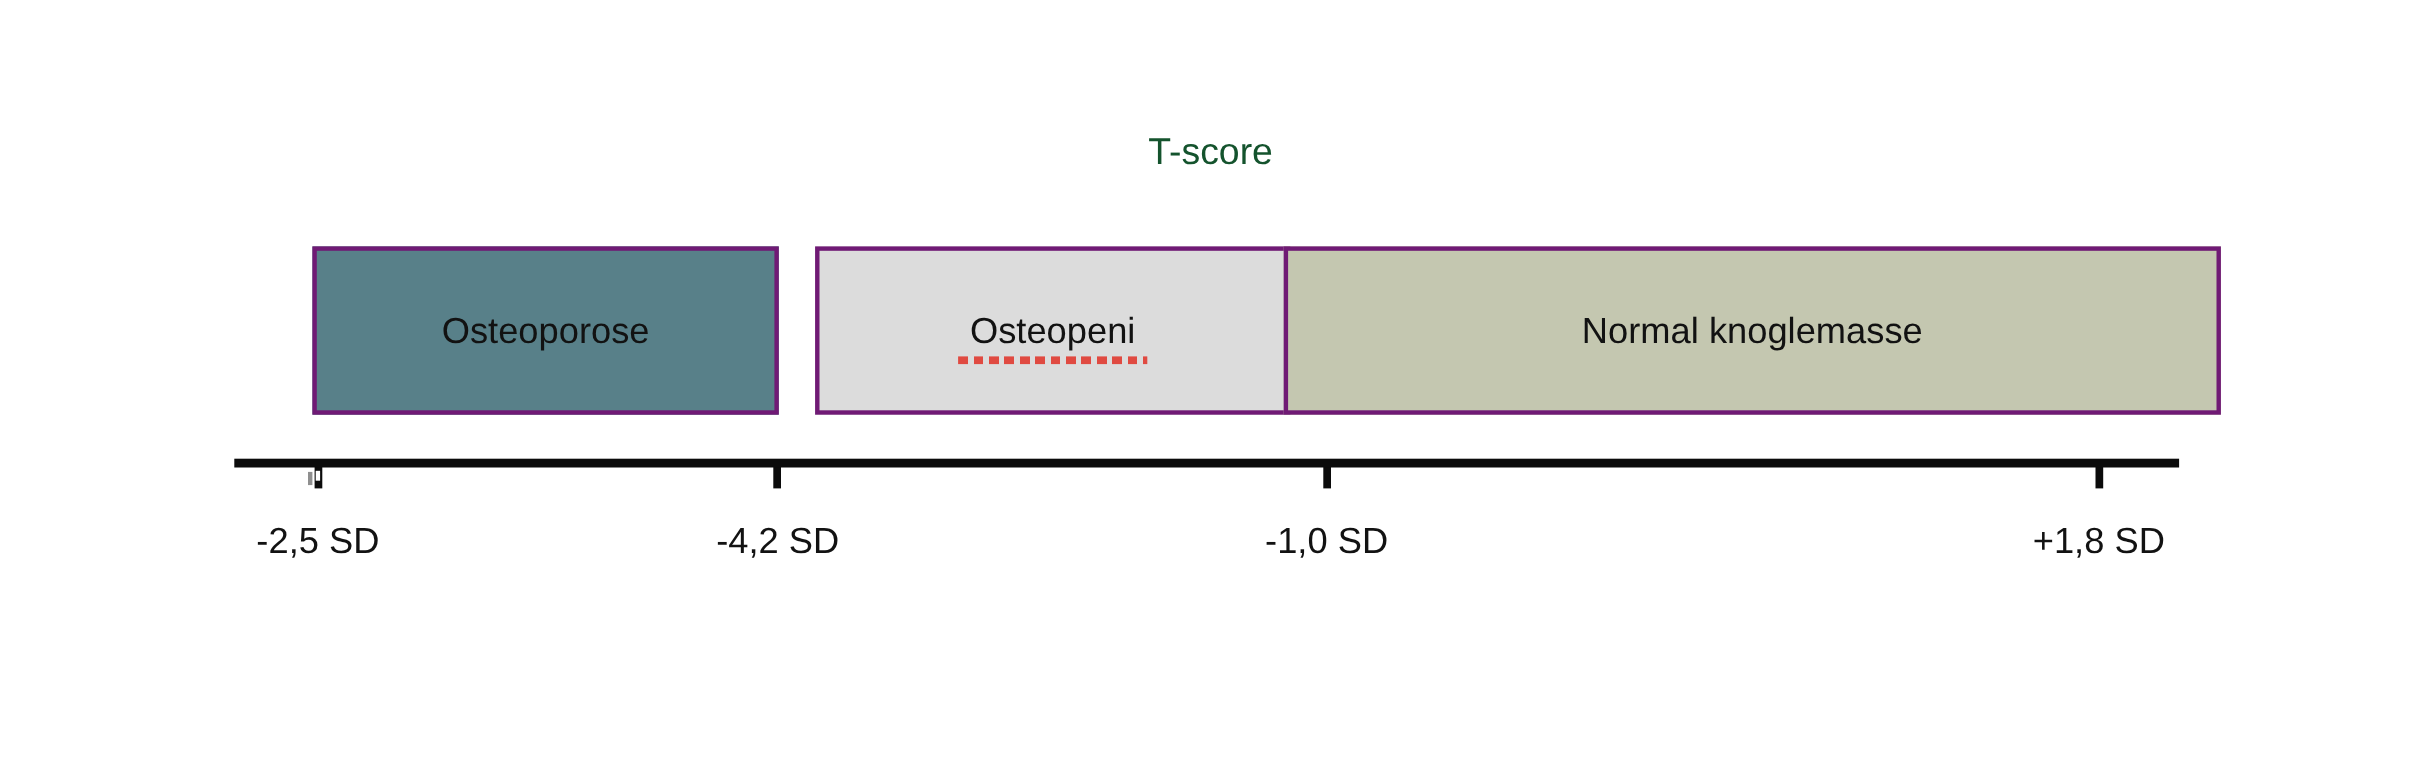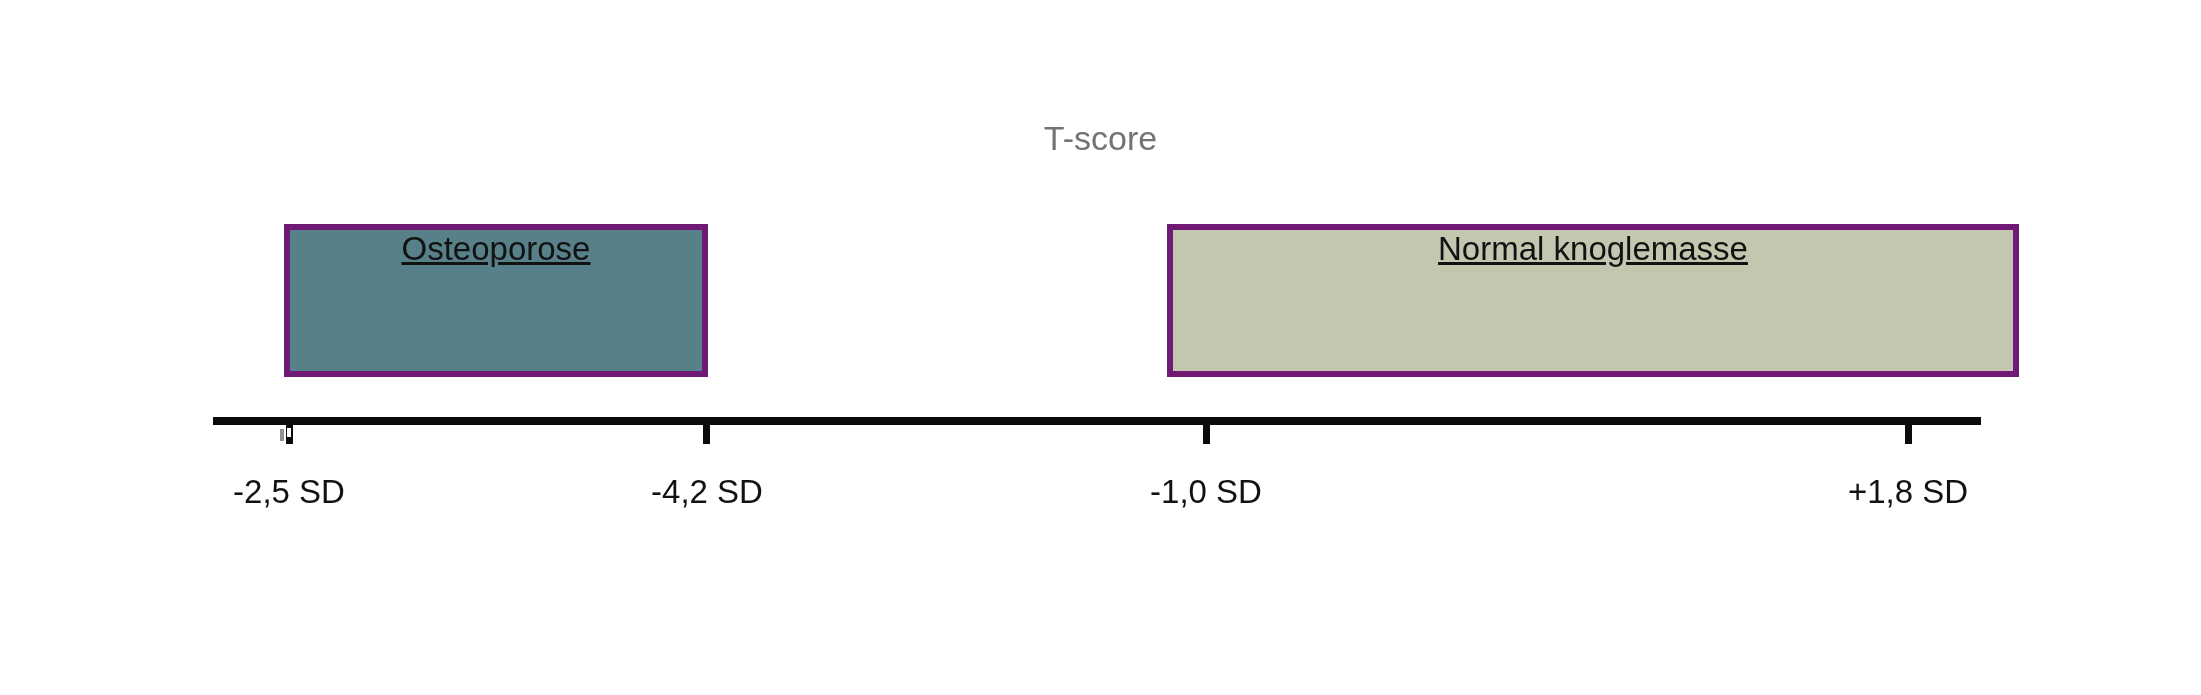--- a/index.html
+++ b/index.html
@@ -15,36 +15,36 @@
 
   
   .title {
     position: absolute;
     top: 120px;
     left: 0;
     width: 100%;
     text-align: center;
     font-size: 34px;
     line-height: 36px;
-    color: #737373;
+    color: #14532d;
   }
 
   
   .seg {
     position: absolute;
     top: 224px;
     height: 153px;
     box-sizing: border-box;
-    border: 6px solid #701a75;
+    border: 4px solid #701a75;
     background: var(--seg-color, #cccccc);
     display: flex;
+    align-items: center;
     justify-content: center;
     font-size: 33px;
     color: #121212;
-    text-decoration: underline;
   }
   .seg--osteoporose { left: 284px; width: 424px; }
   .seg--osteopeni   { left: 741px; width: 432px; }
   .seg--normal      { left: 1167px; width: 852px; }
 
   .seg-label { position: relative; white-space: nowrap; }
 
   
   .spell-underline {
     position: absolute;
@@ -121,20 +121,23 @@
 <body>
 
 <div class="canvas">
 
   <div class="title">T-score</div>
 
   <div class="seg seg--osteoporose" style="--seg-color: #588089;">
     <span class="seg-label">Osteoporose</span>
   </div>
 
+  <div class="seg seg--osteopeni" style="--seg-color: #dcdcdc;">
+    <span class="seg-label">Osteopeni<span class="spell-underline" style="--underline-color: #e04a41;"></span></span>
+  </div>
 
   <div class="seg seg--normal" style="--seg-color: #c4c7b0;">
     <span class="seg-label">Normal knoglemasse</span>
   </div>
 
   <div class="axis-line"></div>
 
   <div class="tick tick--1"></div>
   <div class="tick tick--2"></div>
   <div class="tick tick--3"></div>

